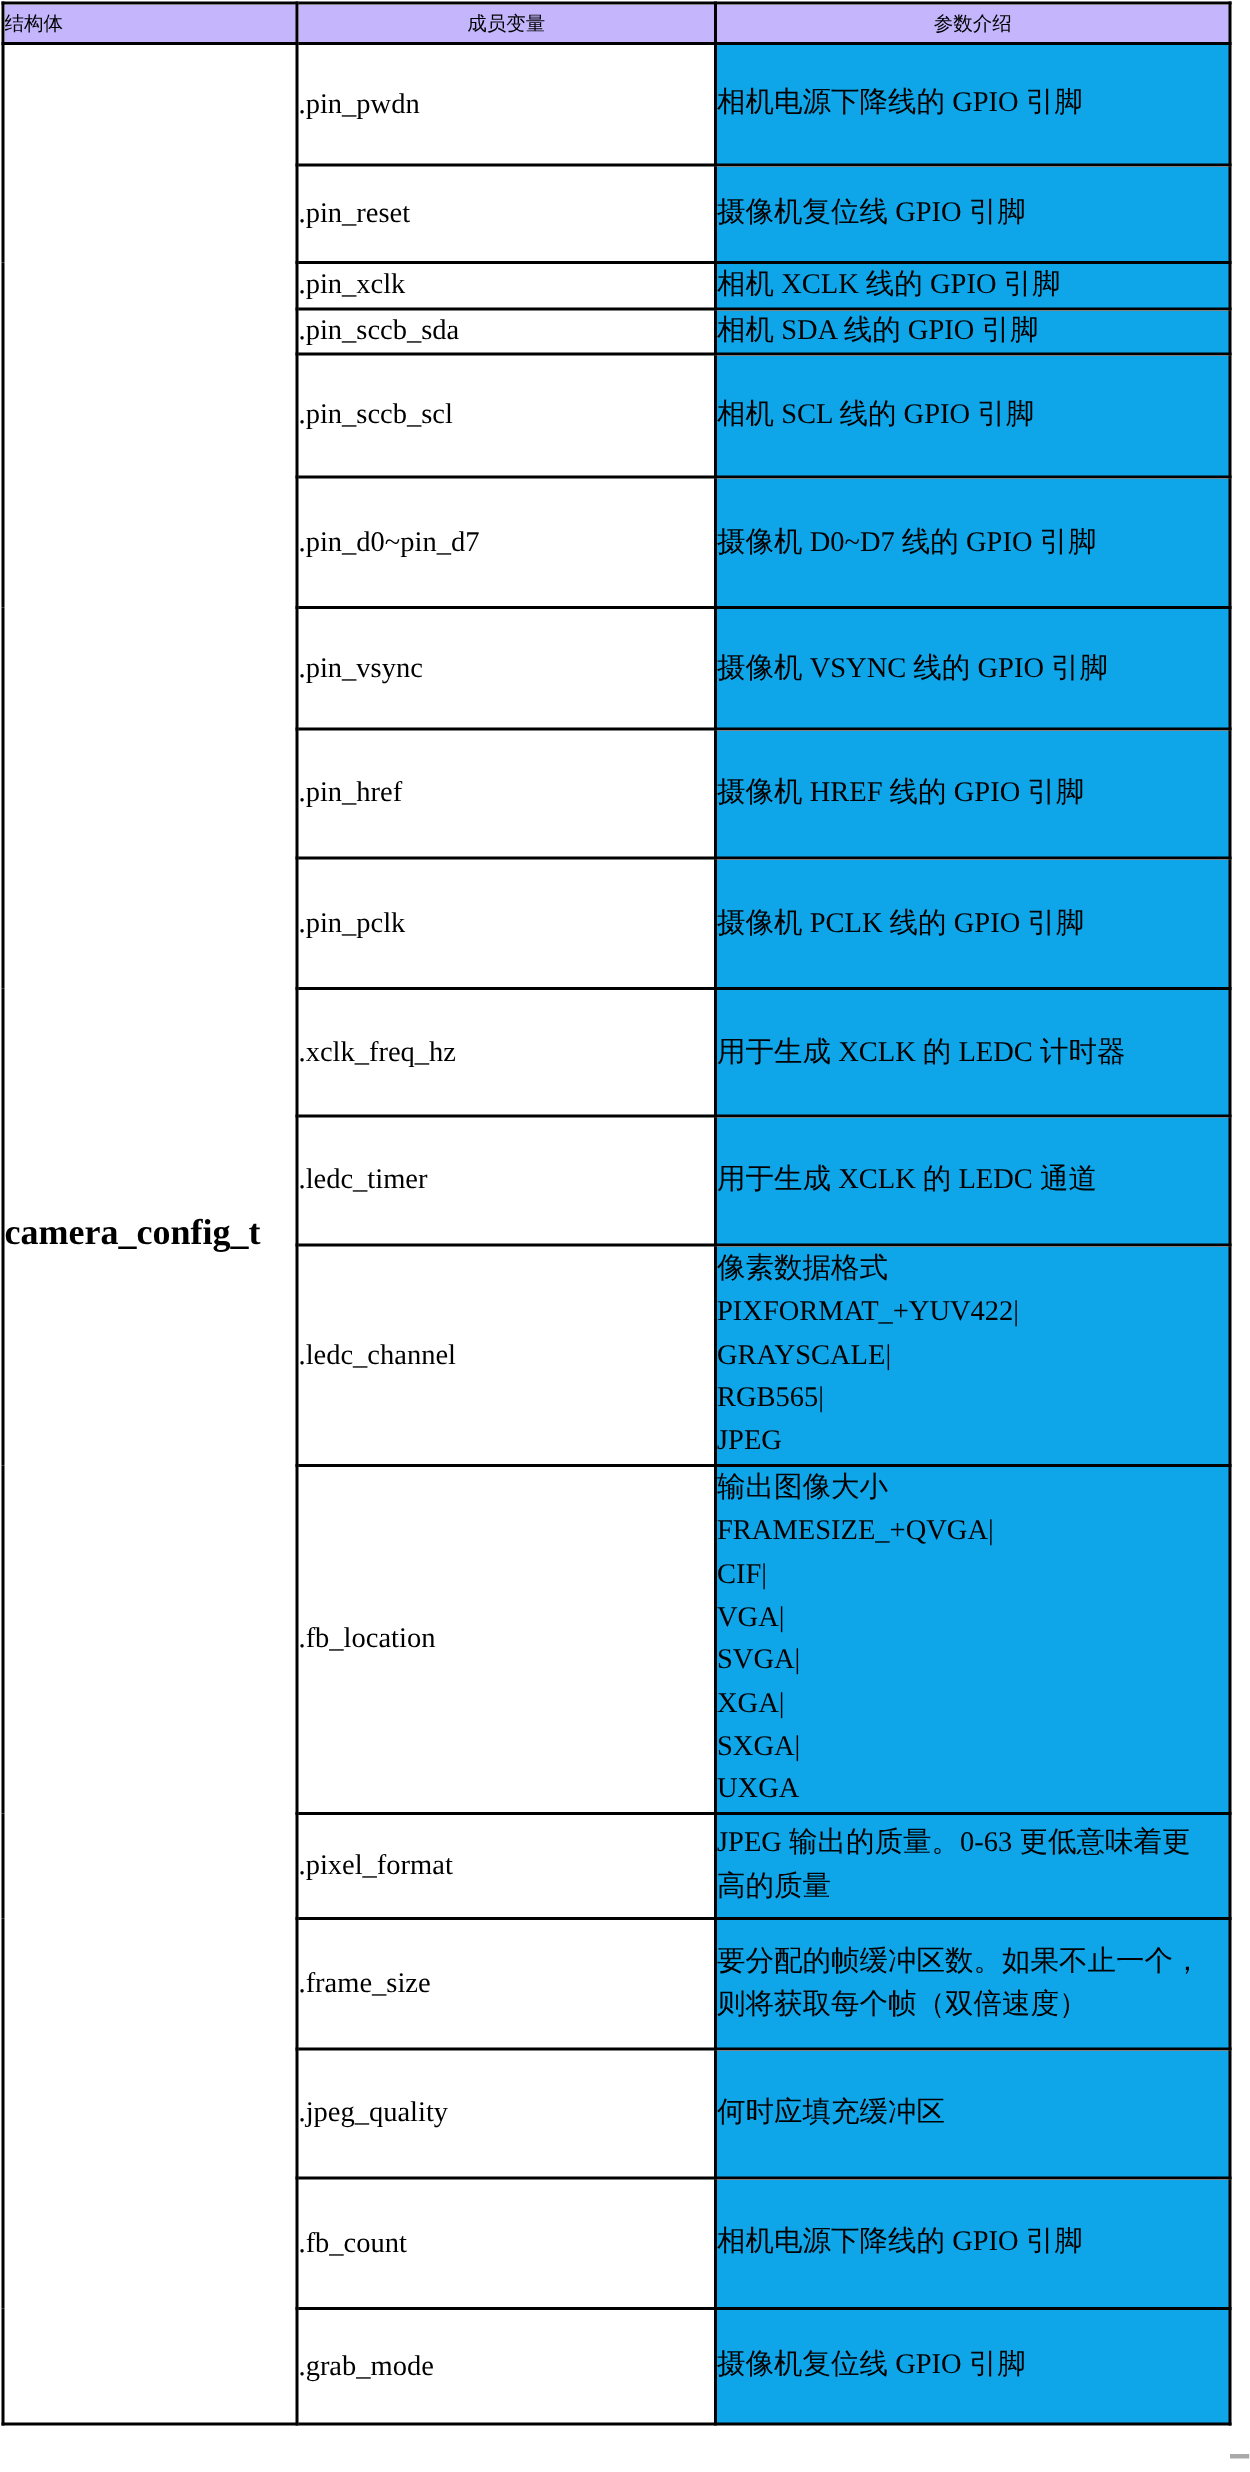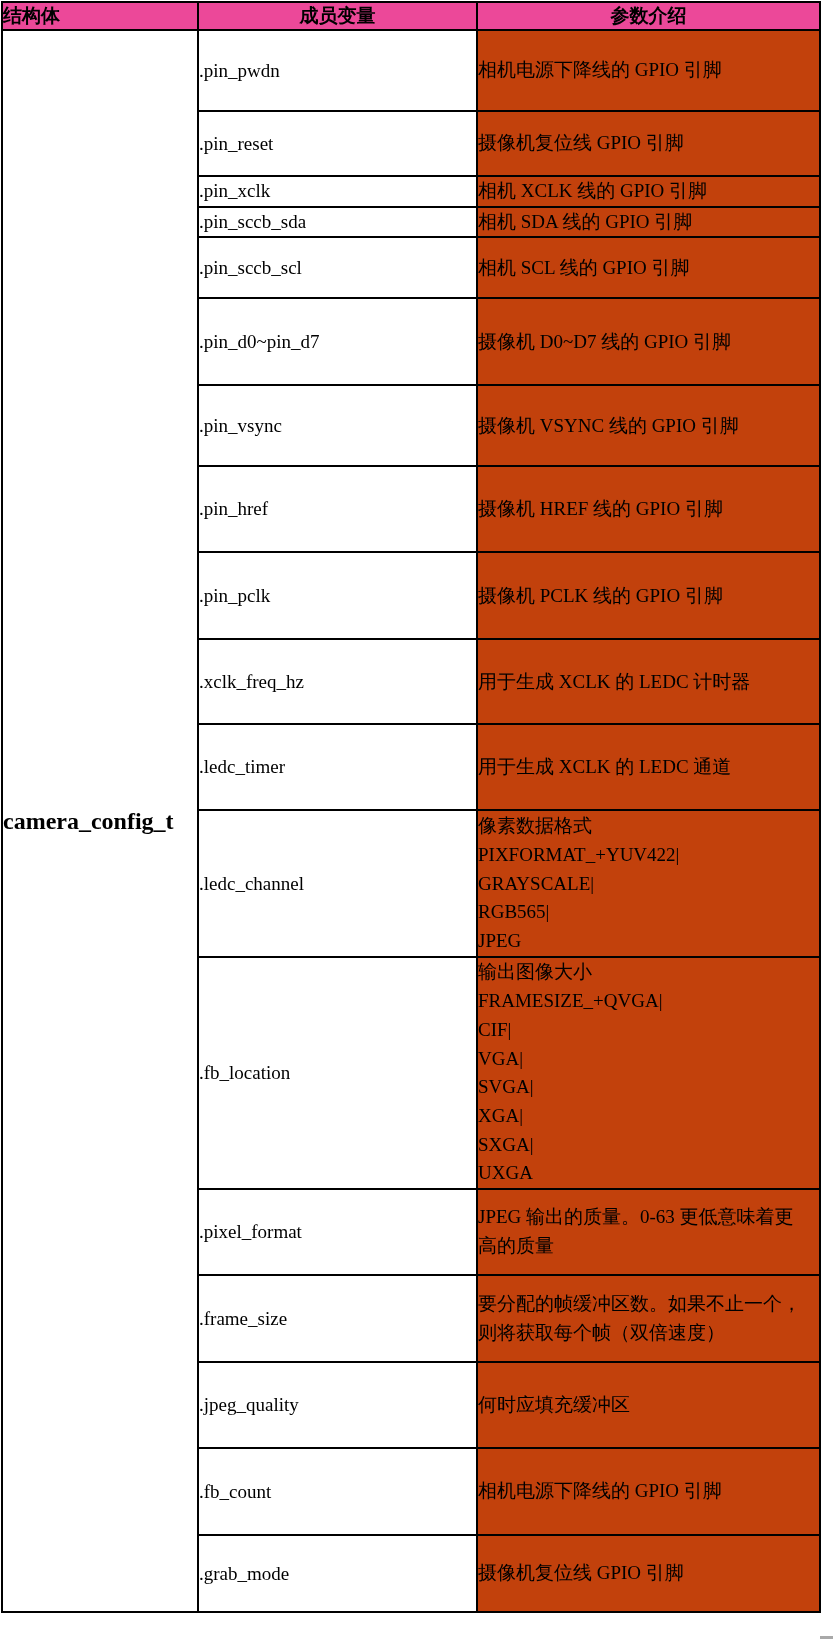--- a/index.html
+++ b/index.html
@@ -14,23 +14,23 @@
   }
   table.doc td, table.doc th{
     border:2px solid #000;
     padding:0;
     overflow:hidden;
   }
   col.c1{width:196px;}
   col.c2{width:279px;}
   col.c3{width:343px;}
   th{
-    background:#ec4899;
-    font-weight:bold;
-    font-size:19px;
+    background:#c4b5fd;
+    font-weight:normal;
+    font-size:13px;
     height:25px;
     text-align:center;
   }
   th.left{text-align:left;padding-left:16px;}
   td.structcell{
     vertical-align:middle;
     font-weight:bold;
     font-size:24px;
     padding-left:19px;
     background:#fff;
@@ -38,30 +38,30 @@
   td.member{
     vertical-align:middle;
     font-size:19px;
     padding-left:13px;
     background:#fff;
   }
   td.desc{
     vertical-align:middle;
     font-size:19px;
     padding-left:13px;
-    background:#c2410c;
+    background:#0ea5e9;
     white-space:pre-line;
     line-height:28.7px;
   }
   
   tr.r1{height:81px;}  tr.r2{height:65px;}  tr.r3{height:28px;}
-  tr.r4{height:30px;}  tr.r5{height:61px;}  tr.r6{height:87px;padding-left:38px;}
+  tr.r4{height:30px;}  tr.r5{height:82px;}  tr.r6{height:87px;padding-left:38px;}
   tr.r7{height:81px;}  tr.r8{height:86px;}  tr.r9{height:87px;}
   tr.r10{height:85px;} tr.r11{height:86px;} tr.r12{height:147px;}
-  tr.r13{height:230px;}tr.r14{height:86px;} tr.r15{height:87px;}
+  tr.r13{height:230px;}tr.r14{height:70px;} tr.r15{height:87px;}
   tr.r16{height:86px;} tr.r17{height:87px;} tr.r18{height:77px;}
   .corner-artifact{
     position:absolute;left:820px;top:1636px;width:13px;height:3px;
     background:#a9a9a9;
   }
 </style>
 </head>
 <body>
 
 <table class="doc">

